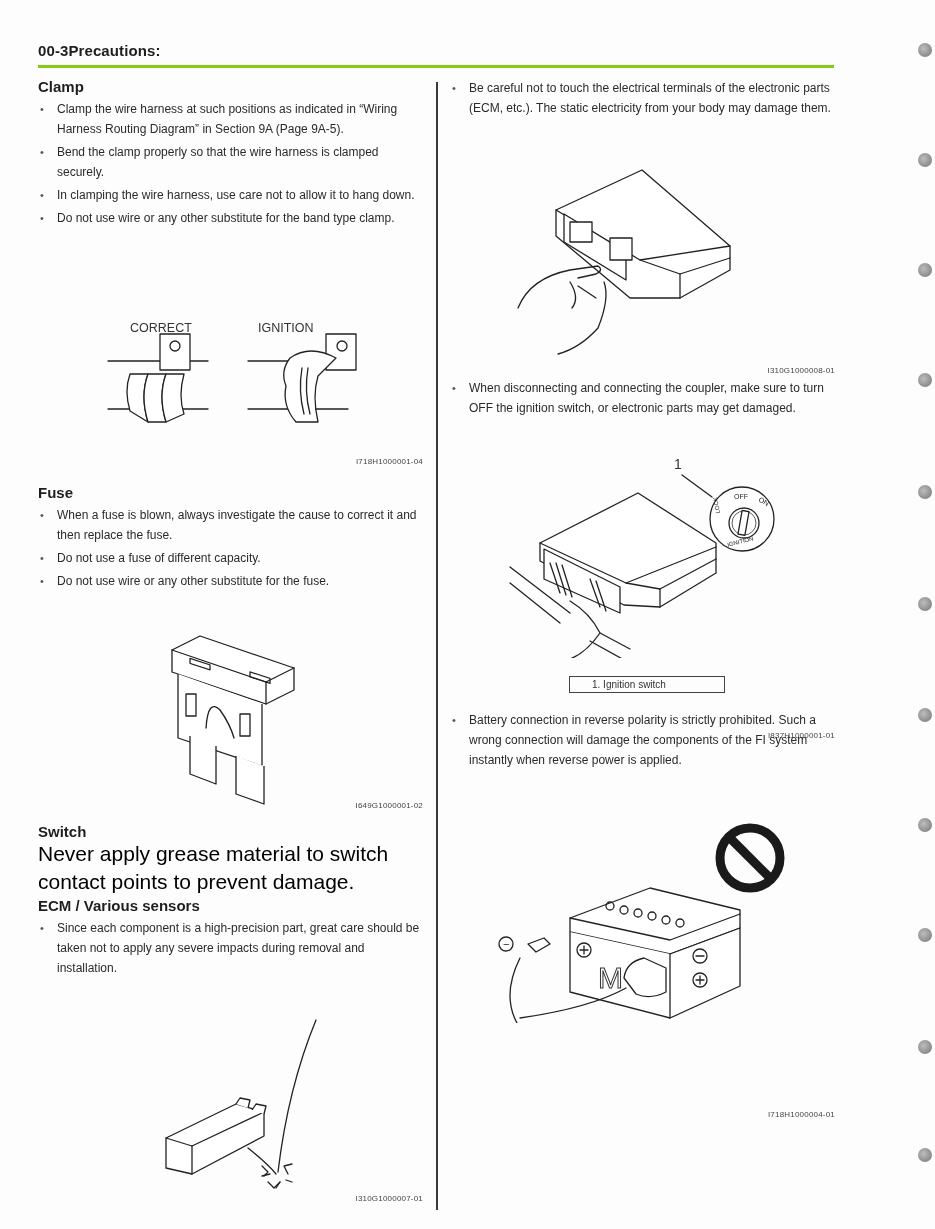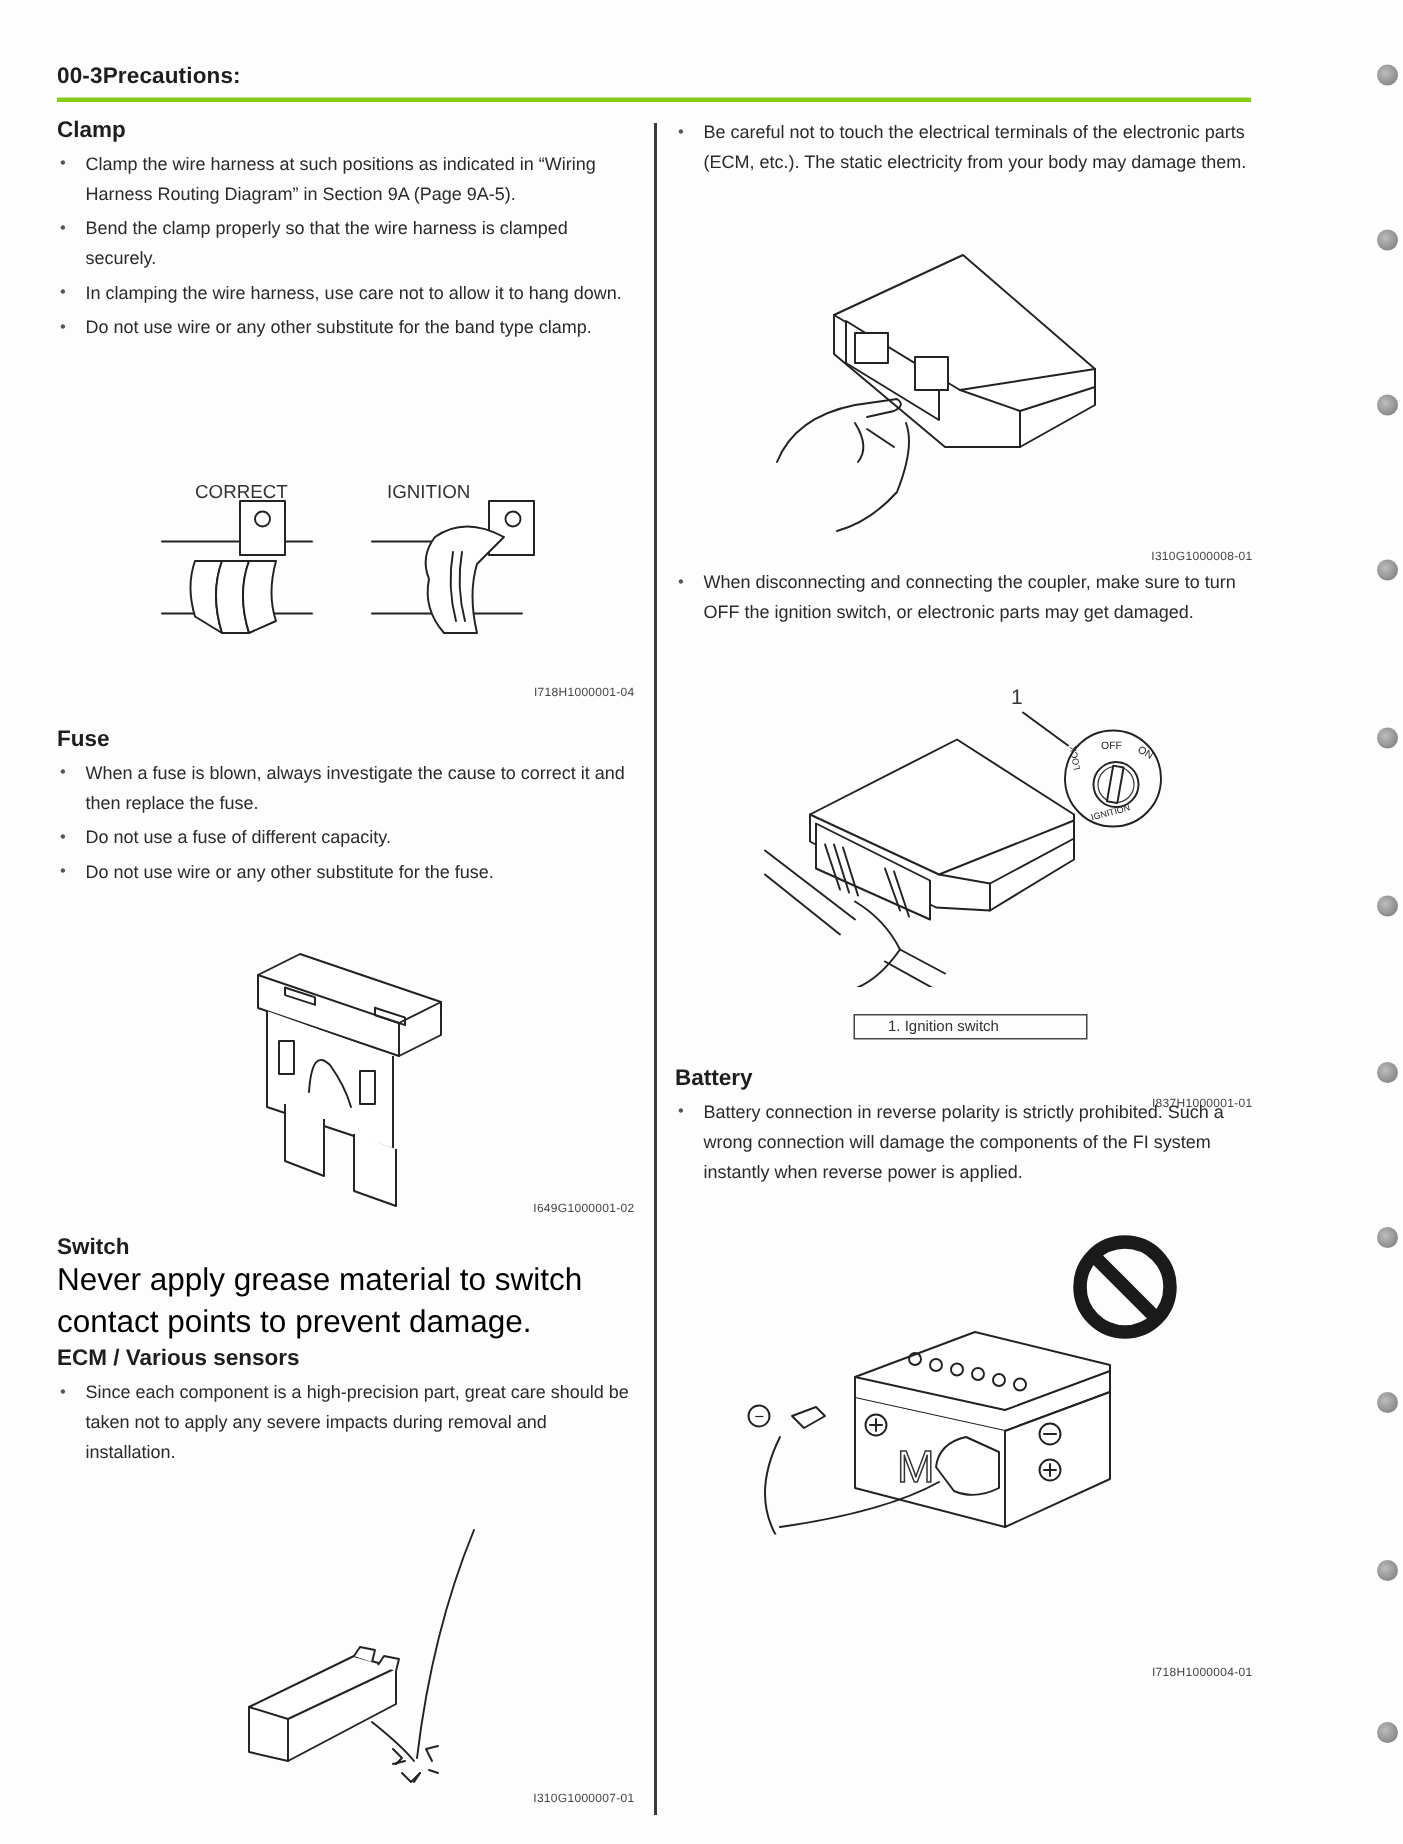--- a/index.html
+++ b/index.html
@@ -215,21 +215,20 @@
       </g>
     </svg>
     <span class="fig-code" style="top:278px;">I837H1000001-01</span>
   </div>
 
   <div class="legend-box" style="left:119px; top:598px; width:156px; height:17px;">
     <span>1.   Ignition switch</span>
   </div>
 
   <section style="position:absolute; left:0; top:632px; width:385px;">
-    <h3 class="section">Battery</h3>
     <ul class="bullets">
       <li>Battery connection in reverse polarity is strictly prohibited. Such a wrong connection will damage the components of the FI system instantly when reverse power is applied.</li>
     </ul>
   </section>
 
   <div class="figure" style="position:absolute; left:0; top:740px; width:385px; height:225px;">
     <svg width="385" height="205" style="position:absolute; left:0; top:0;">
 
       <g>
         <circle cx="300" cy="40" r="30" fill="none" stroke="#1a1a1a" stroke-width="9"></circle>

